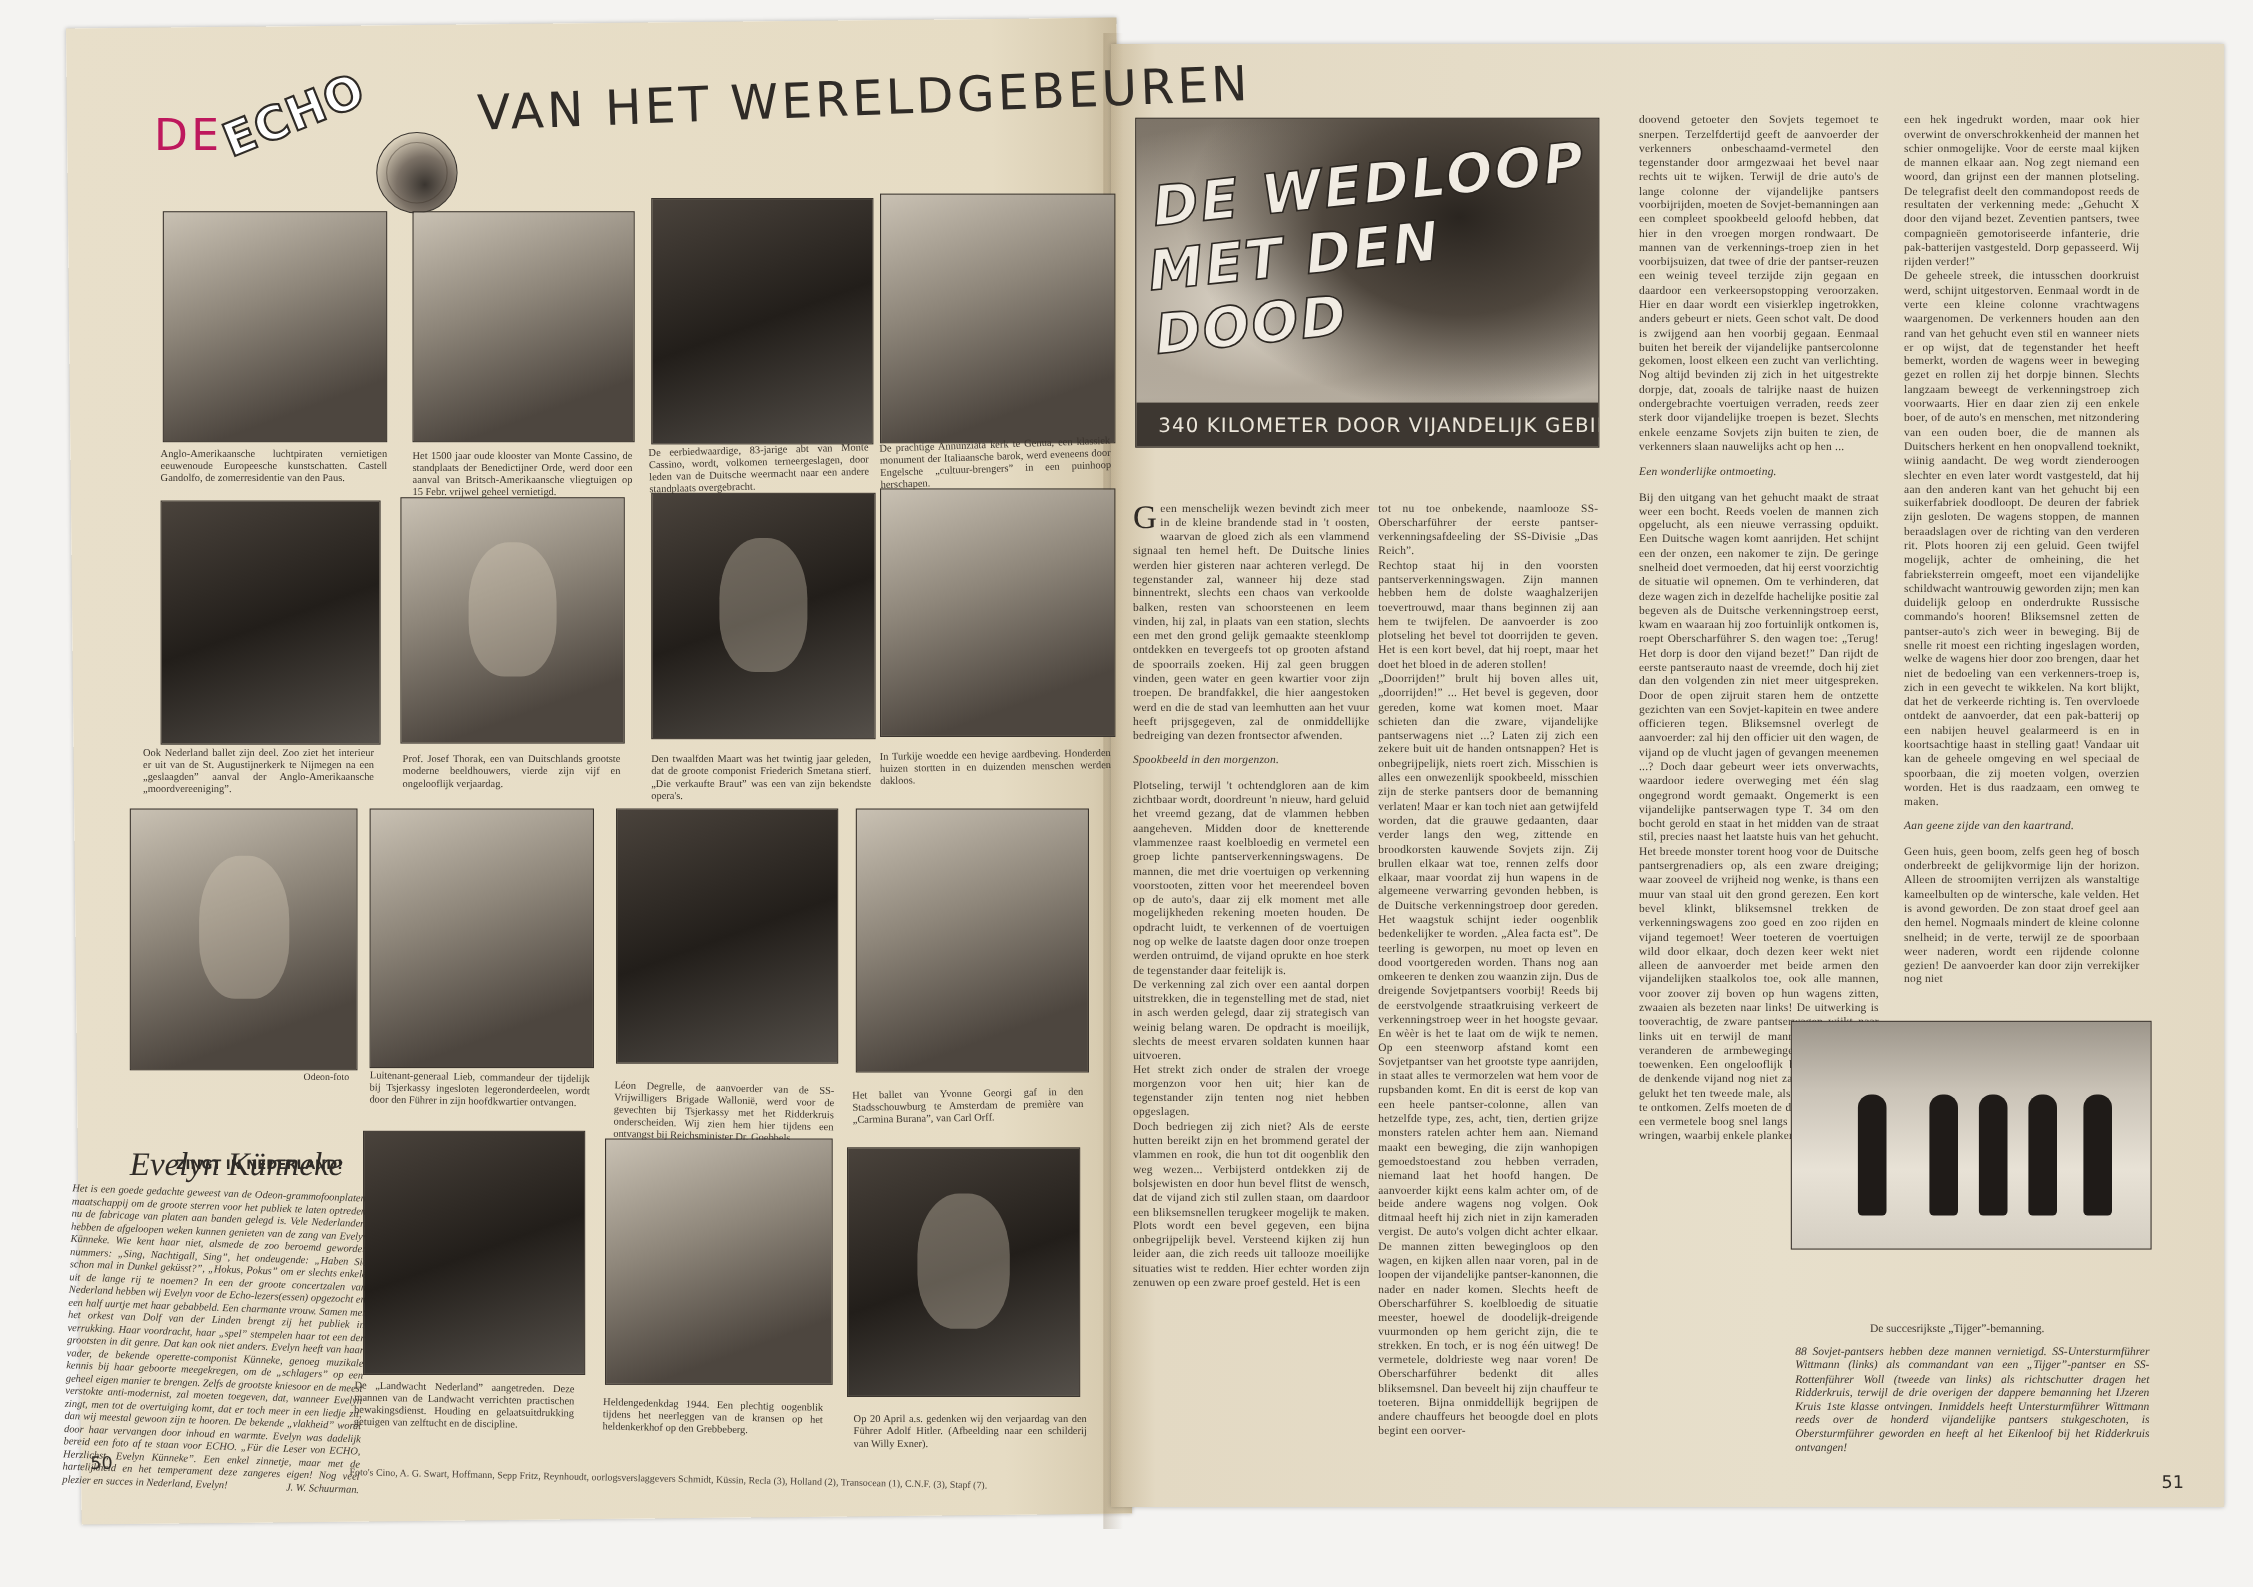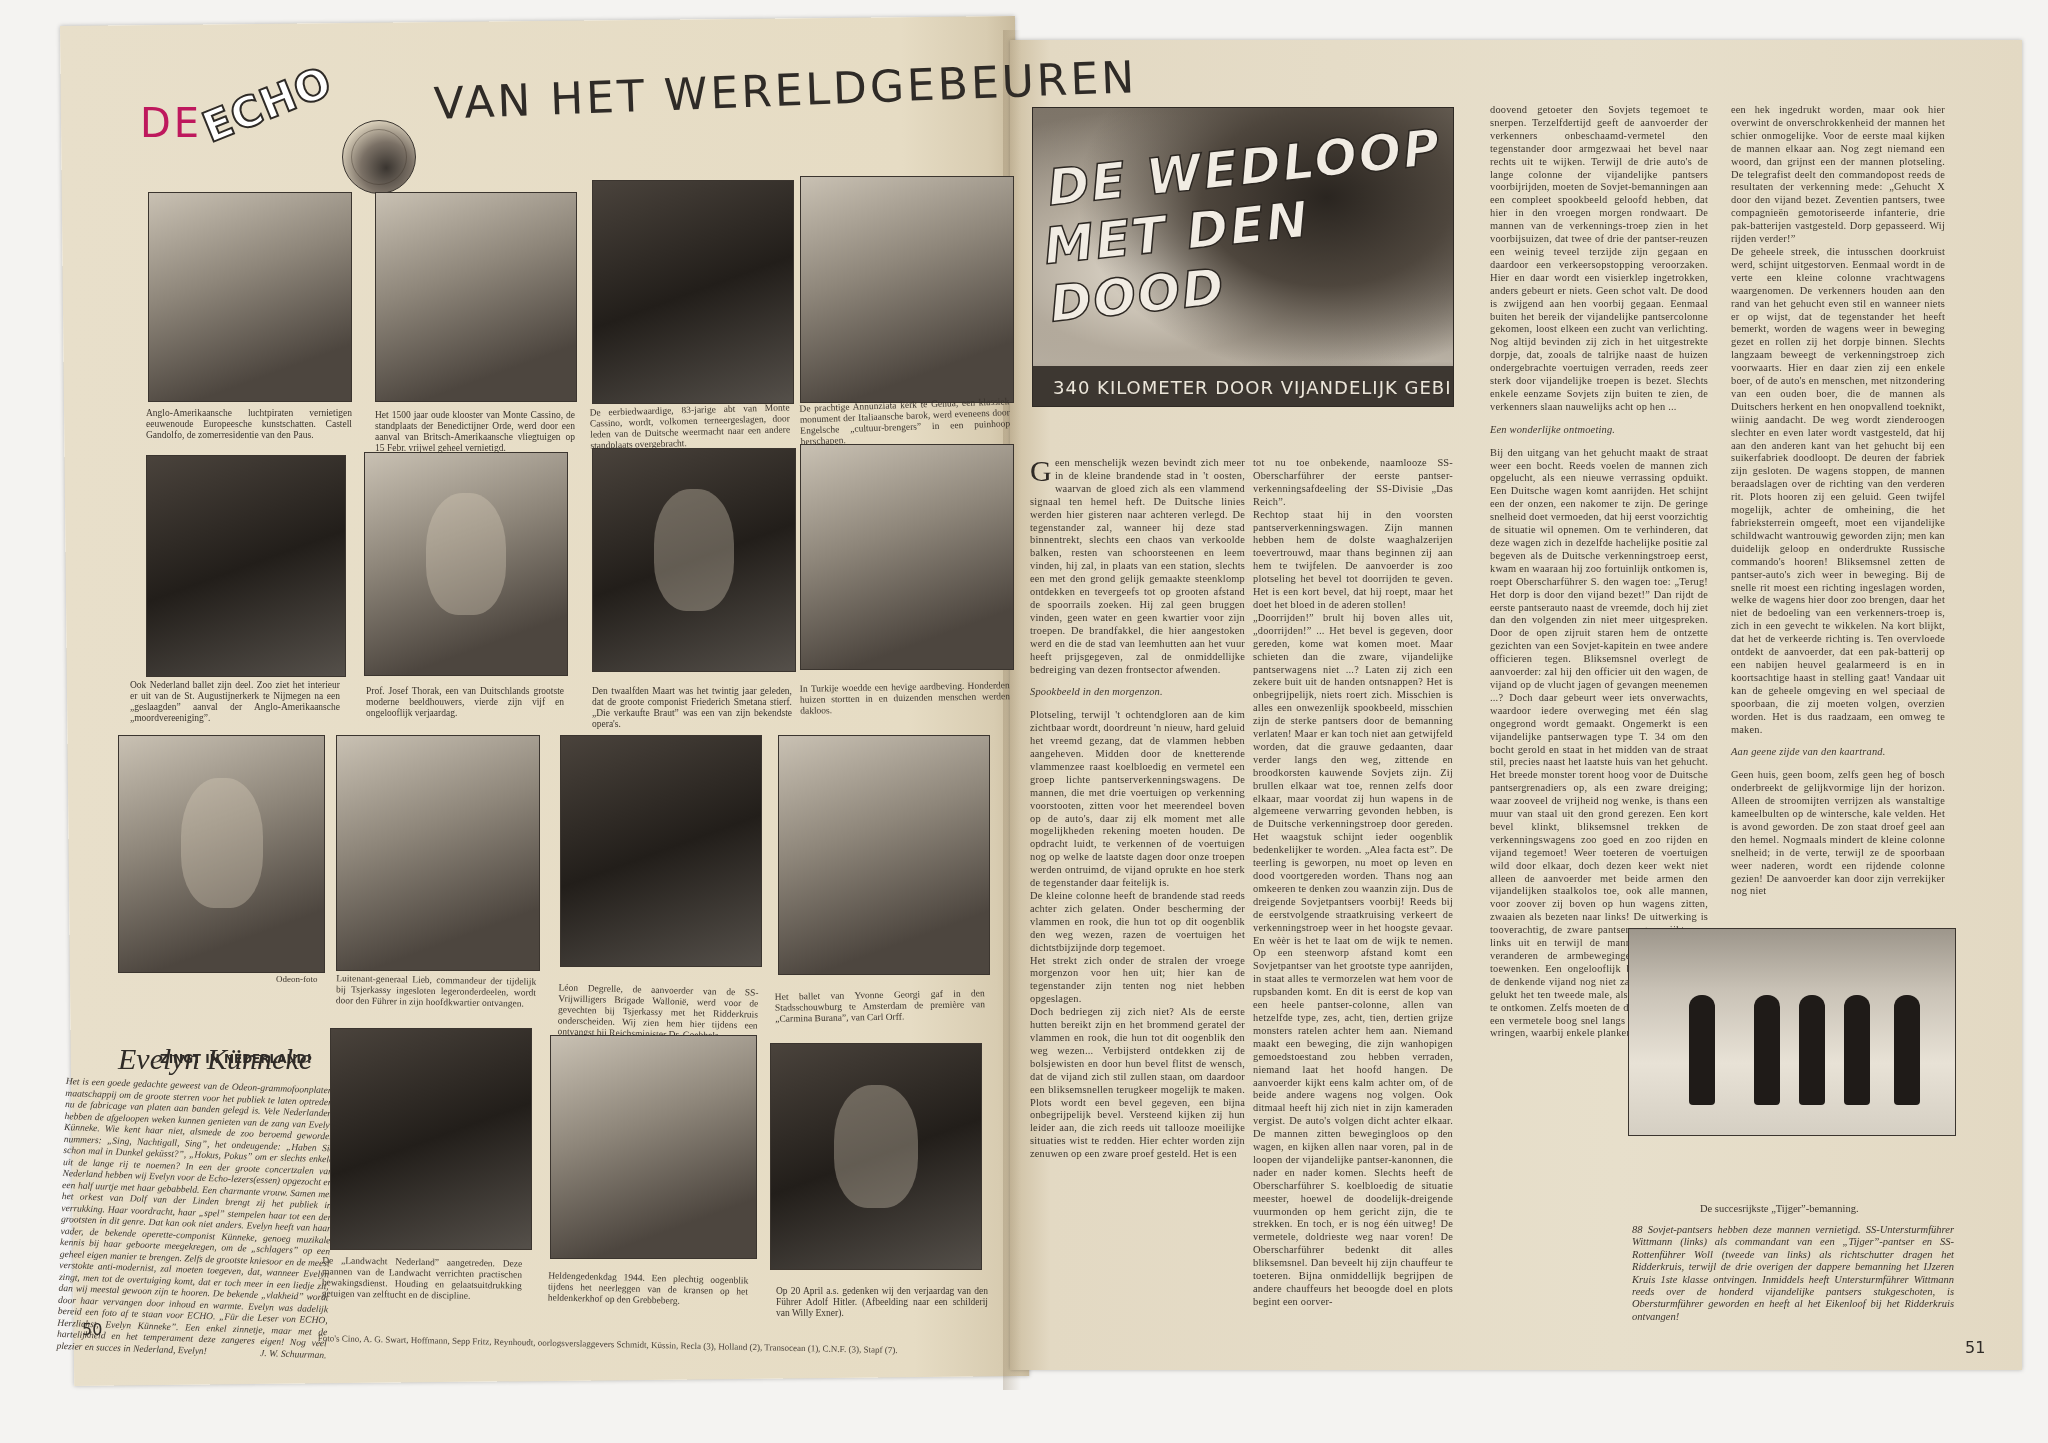--- a/index.html
+++ b/index.html
@@ -118,21 +118,21 @@
       <div style="margin-left:-10px;">MET DEN DOOD</div>
     </div>
     <div class="hero-bar"></div>
     <div class="hero-sub">340 KILOMETER DOOR VIJANDELIJK GEBIED</div>
   </div>
 
   <div class="col" style="left:1030px;top:457px;width:215px;">
     <p><span class="dropcap">G</span><span>een menschelijk wezen bevindt zich meer in de kleine brandende stad in 't oosten, waarvan de gloed zich als een vlammend signaal ten hemel heft. De Duitsche linies werden hier gisteren naar achteren verlegd. De tegenstander zal, wanneer hij deze stad binnentrekt, slechts een chaos van verkoolde balken, resten van schoorsteenen en leem vinden, hij zal, in plaats van een station, slechts een met den grond gelijk gemaakte steenklomp ontdekken en tevergeefs tot op grooten afstand de spoorrails zoeken. Hij zal geen bruggen vinden, geen water en geen kwartier voor zijn troepen. De brandfakkel, die hier aangestoken werd en die de stad van leemhutten aan het vuur heeft prijsgegeven, zal de onmiddellijke bedreiging van dezen frontsector afwenden.</span></p>
     <p class="sub">Spookbeeld in den morgenzon.</p>
     <p>Plotseling, terwijl 't ochtendgloren aan de kim zichtbaar wordt, doordreunt 'n nieuw, hard geluid het vreemd gezang, dat de vlammen hebben aangeheven. Midden door de knetterende vlammenzee raast koelbloedig en vermetel een groep lichte pantserverkenningswagens. De mannen, die met drie voertuigen op verkenning voorstooten, zitten voor het meerendeel boven op de auto's, daar zij elk moment met alle mogelijkheden rekening moeten houden. De opdracht luidt, te verkennen of de voertuigen nog op welke de laatste dagen door onze troepen werden ontruimd, de vijand oprukte en hoe sterk de tegenstander daar feitelijk is.</p>
-    <p>De kleine colonne heeft de brandende stad reeds achter zich gelaten. Onder bescherming der vlammen en rook, die hun tot op dit oogenblik den weg wezen, razen de voertuigen het dichtstbijzijnde dorp tegemoet.</p>
+    <p>De verkenning zal zich over een aantal dorpen uitstrekken, die in tegenstelling met de stad, niet in asch werden gelegd, daar zij strategisch van weinig belang waren. De opdracht is moeilijk, slechts de meest ervaren soldaten kunnen haar uitvoeren.</p>
     <p>Het strekt zich onder de stralen der vroege morgenzon voor hen uit; hier kan de tegenstander zijn tenten nog niet hebben opgeslagen.</p>
     <p>Doch bedriegen zij zich niet? Als de eerste hutten bereikt zijn en het brommend geratel der vlammen en rook, die hun tot dit oogenblik den weg wezen... Verbijsterd ontdekken zij de bolsjewisten en door hun bevel flitst de wensch, dat de vijand zich stil zullen staan, om daardoor een bliksemsnellen terugkeer mogelijk te maken. Plots wordt een bevel gegeven, een bijna onbegrijpelijk bevel. Versteend kijken zij hun leider aan, die zich reeds uit tallooze moeilijke situaties wist te redden. Hier echter worden zijn zenuwen op een zware proef gesteld. Het is een</p>
   </div>
 
   <div class="col" style="left:1253px;top:457px;width:200px;">
     <p>tot nu toe onbekende, naamlooze SS-Oberscharführer der eerste pantser-verkenningsafdeeling der SS-Divisie „Das Reich”.</p>
     <p>Rechtop staat hij in den voorsten pantserverkenningswagen. Zijn mannen hebben hem de dolste waaghalzerijen toevertrouwd, maar thans beginnen zij aan hem te twijfelen. De aanvoerder is zoo plotseling het bevel tot doorrijden te geven. Het is een kort bevel, dat hij roept, maar het doet het bloed in de aderen stollen!</p>
     <p>„Doorrijden!” brult hij boven alles uit, „doorrijden!” ... Het bevel is gegeven, door gereden, kome wat komen moet. Maar schieten dan die zware, vijandelijke pantserwagens niet ...? Laten zij zich een zekere buit uit de handen ontsnappen? Het is onbegrijpelijk, niets roert zich. Misschien is alles een onwezenlijk spookbeeld, misschien zijn de sterke pantsers door de bemanning verlaten! Maar er kan toch niet aan getwijfeld worden, dat die grauwe gedaanten, daar verder langs den weg, zittende en broodkorsten kauwende Sovjets zijn. Zij brullen elkaar wat toe, rennen zelfs door elkaar, maar voordat zij hun wapens in de algemeene verwarring gevonden hebben, is de Duitsche verkenningstroep door gereden. Het waagstuk schijnt ieder oogenblik bedenkelijker te worden. „Alea facta est”. De teerling is geworpen, nu moet op leven en dood voortgereden worden. Thans nog aan omkeeren te denken zou waanzin zijn. Dus de dreigende Sovjetpantsers voorbij! Reeds bij de eerstvolgende straatkruising verkeert de verkenningstroep weer in het hoogste gevaar. En wèèr is het te laat om de wijk te nemen. Op een steenworp afstand komt een Sovjetpantser van het grootste type aanrijden, in staat alles te vermorzelen wat hem voor de rupsbanden komt. En dit is eerst de kop van een heele pantser-colonne, allen van hetzelfde type, zes, acht, tien, dertien grijze monsters ratelen achter hem aan. Niemand maakt een beweging, die zijn wanhopigen gemoedstoestand zou hebben verraden, niemand laat het hoofd hangen. De aanvoerder kijkt eens kalm achter om, of de beide andere wagens nog volgen. Ook ditmaal heeft hij zich niet in zijn kameraden vergist. De auto's volgen dicht achter elkaar. De mannen zitten bewegingloos op den wagen, en kijken allen naar voren, pal in de loopen der vijandelijke pantser-kanonnen, die nader en nader komen. Slechts heeft de Oberscharführer S. koelbloedig de situatie meester, hoewel de doodelijk-dreigende vuurmonden op hem gericht zijn, die te strekken. En toch, er is nog één uitweg! De vermetele, doldrieste weg naar voren! De Oberscharführer bedenkt dit alles bliksemsnel. Dan beveelt hij zijn chauffeur te toeteren. Bijna onmiddellijk begrijpen de andere chauffeurs het beoogde doel en plots begint een oorver-</p>
   </div>
 

